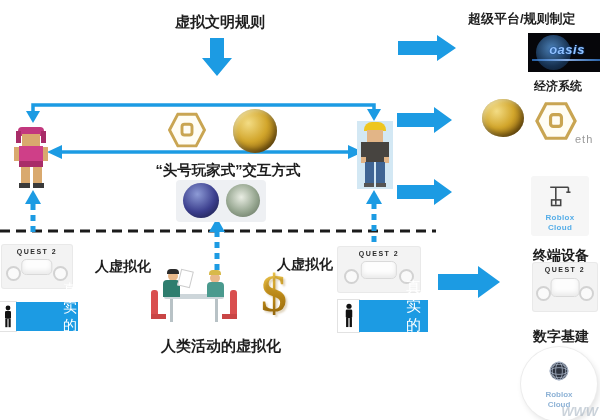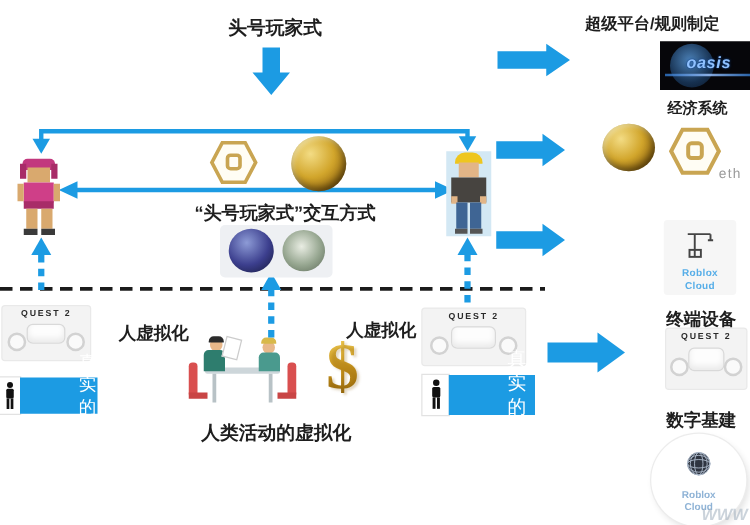--- a/index.html
+++ b/index.html
@@ -98,21 +98,21 @@
     <g>
       <path d="M217 270 V231" stroke="#1c9be3" stroke-width="5" stroke-dasharray="6 5" fill="none"></path>
       <polygon points="209,232 225,232 217,218" fill="#1c9be3"></polygon>
     </g>
     <g>
       <path d="M374 242 V203" stroke="#1c9be3" stroke-width="5" stroke-dasharray="6 5" fill="none"></path>
       <polygon points="366,204 382,204 374,190" fill="#1c9be3"></polygon>
     </g>
   </svg>
 
-  <div class="abs lbl z2" style="left:160px;top:13px;width:120px;font-size:15px;">头号玩家式</div>
+  <div class="abs lbl z2" style="left:160px;top:13px;width:120px;font-size:15px;">虚拟文明规则</div>
 
 
   <svg class="abs z2" style="left:167px;top:111px;" width="40" height="38" viewBox="0 0 48 44">
     <polygon points="13,3 35,3 45,22 35,41 13,41 3,22" fill="#fffdf4" stroke="#c9a552" stroke-width="3.5"></polygon>
     <rect x="18" y="15" width="12" height="13" rx="3" fill="none" stroke="#c9a552" stroke-width="3.5"></rect>
   </svg>
   <div class="abs gold-coin z2" style="left:233px;top:109px;width:44px;height:44px;"></div>
 
   <div class="abs lbl z2" style="left:148px;top:161px;width:160px;font-size:14.5px;">“头号玩家式”交互方式</div>
 

